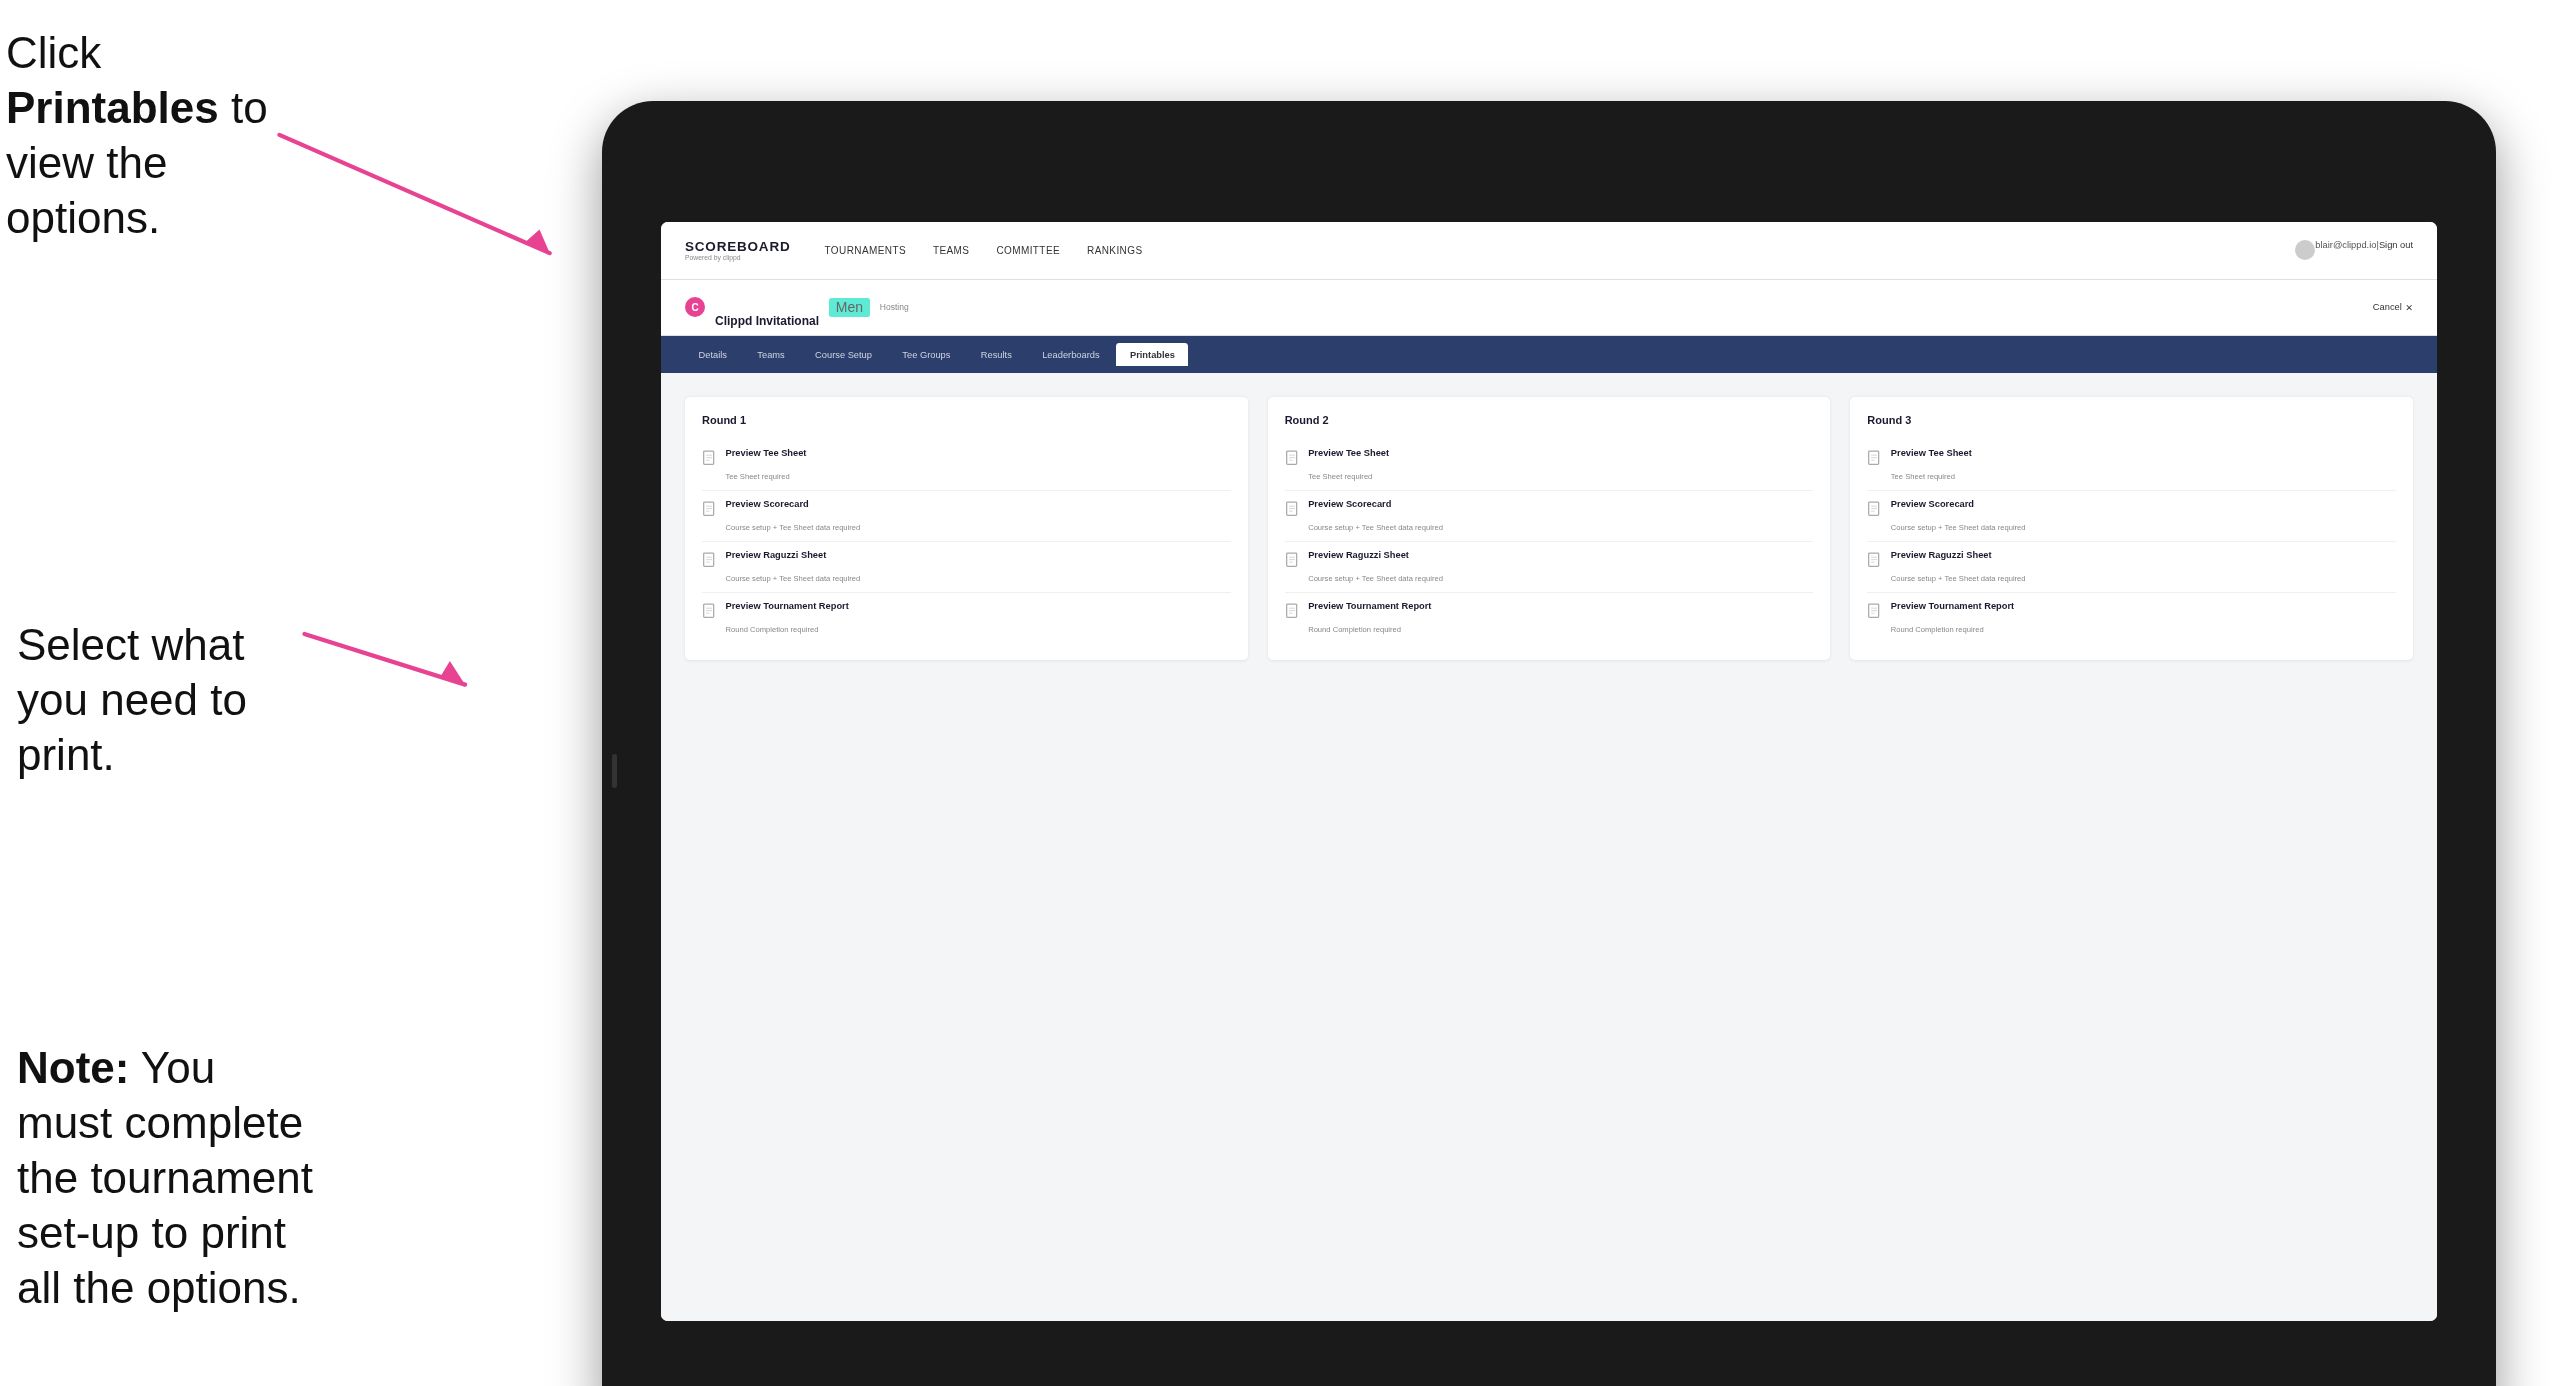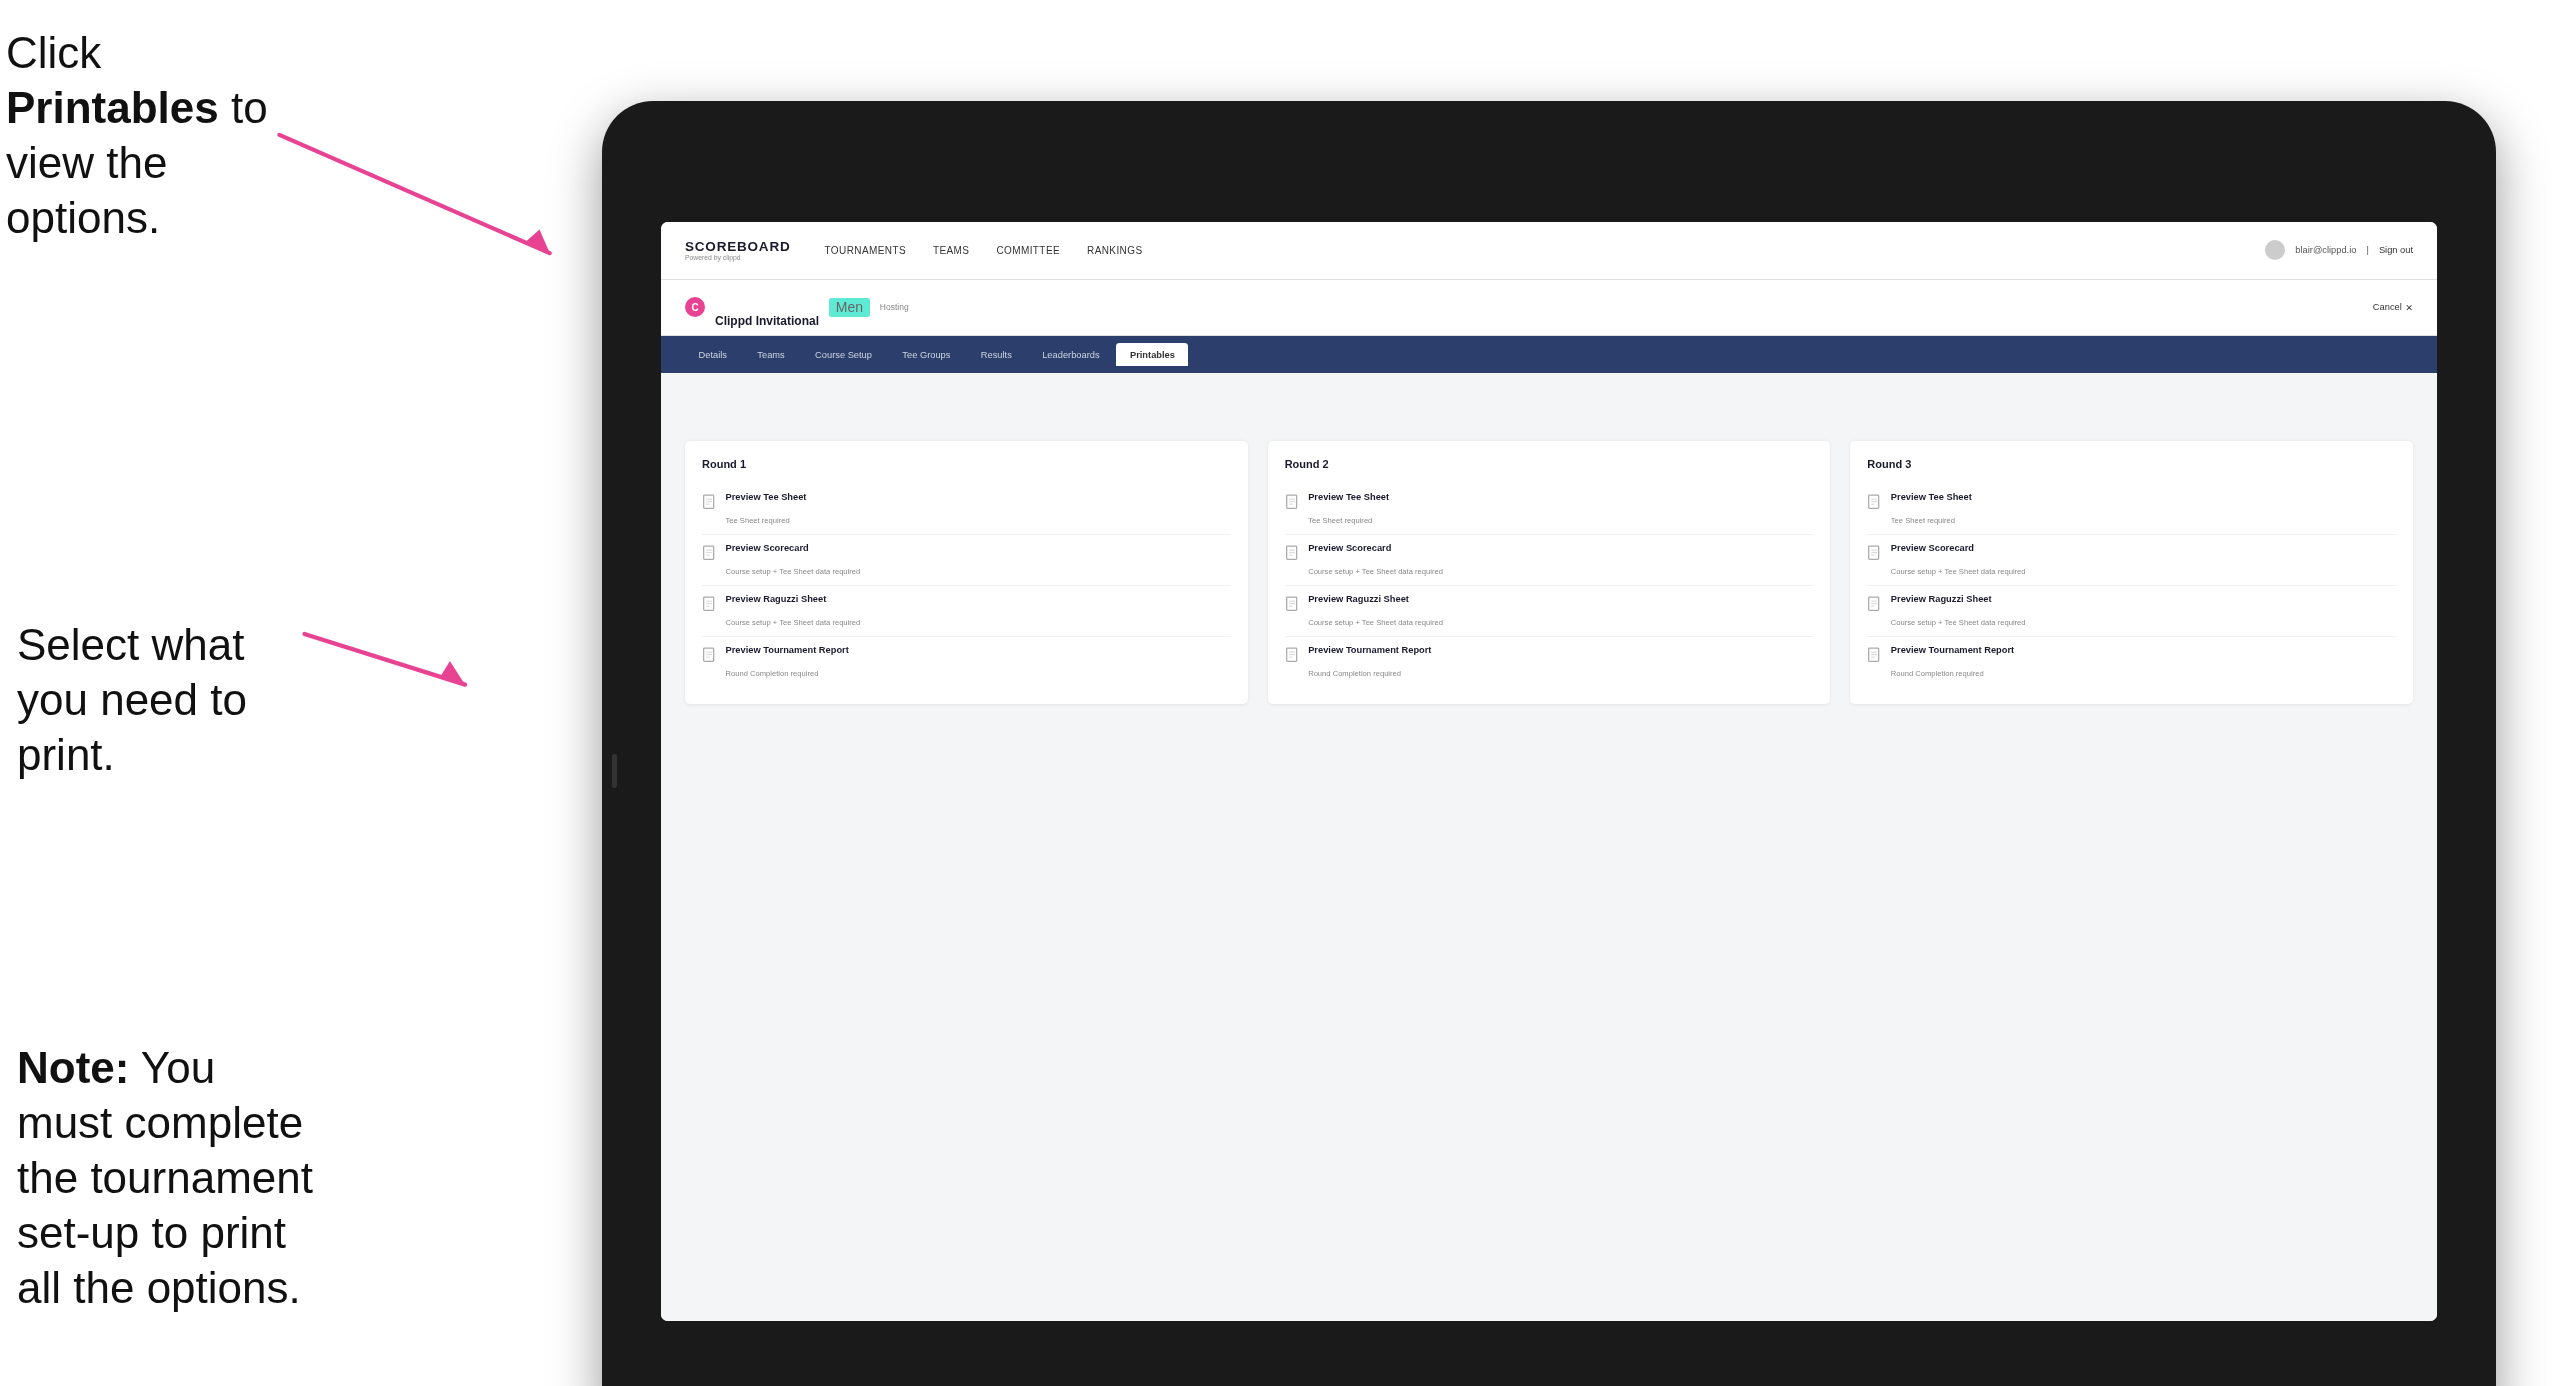--- a/index.html
+++ b/index.html
@@ -122,22 +122,20 @@
     .main-nav a {
       font-size: 10px;
       color: #333;
       text-decoration: none;
       font-weight: 500;
       letter-spacing: 0.4px;
     }
 
     .top-right {
       display: flex;
-      align-items: center;
-      gap: 10px;
       font-size: 9.3px;
       color: #555;
     }
     .user-avatar {
       width: 20px;
       height: 20px;
       background: #ccc;
       border-radius: 50%;
     }
 
@@ -231,21 +229,20 @@
       display: grid;
       grid-template-columns: 1fr 1fr 1fr;
       gap: 20px;
     }
 
     .round-section {
       background: #ffffff;
       border-radius: 5px;
       padding: 17px;
       box-shadow: 0 0.8px 3.4px rgba(0,0,0,0.08);
-      margin-top: 44px;
     }
 
     .round-title {
       font-size: 11px;
       font-weight: 700;
       color: #1a1a2e;
       margin-bottom: 13.5px;
     }
 
     .print-item {

